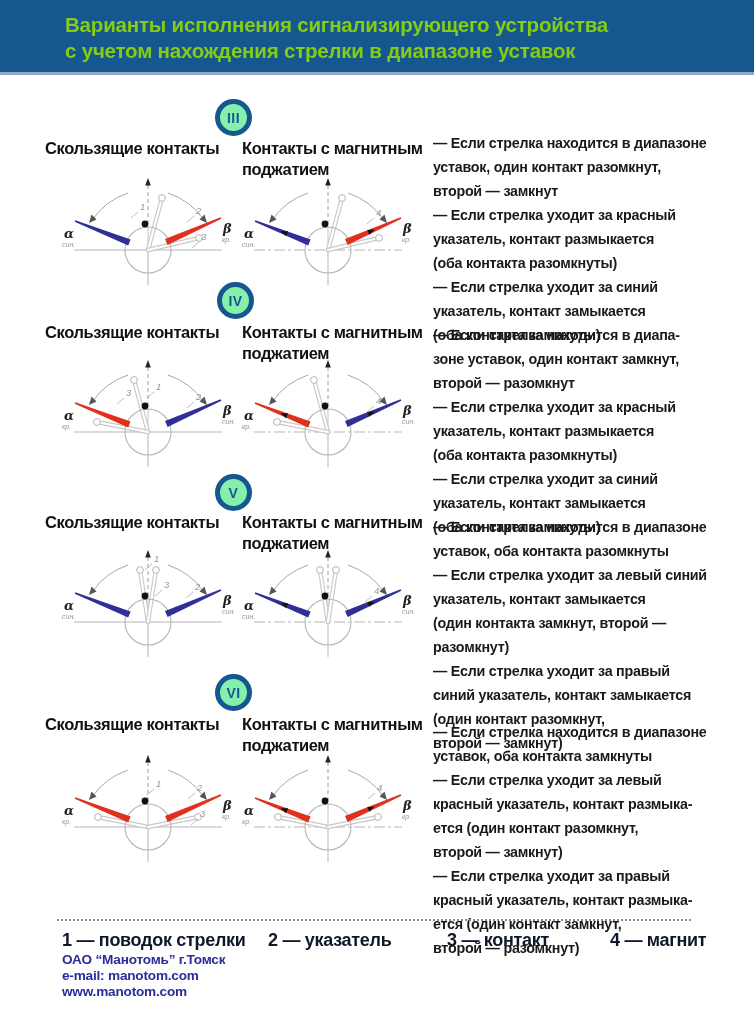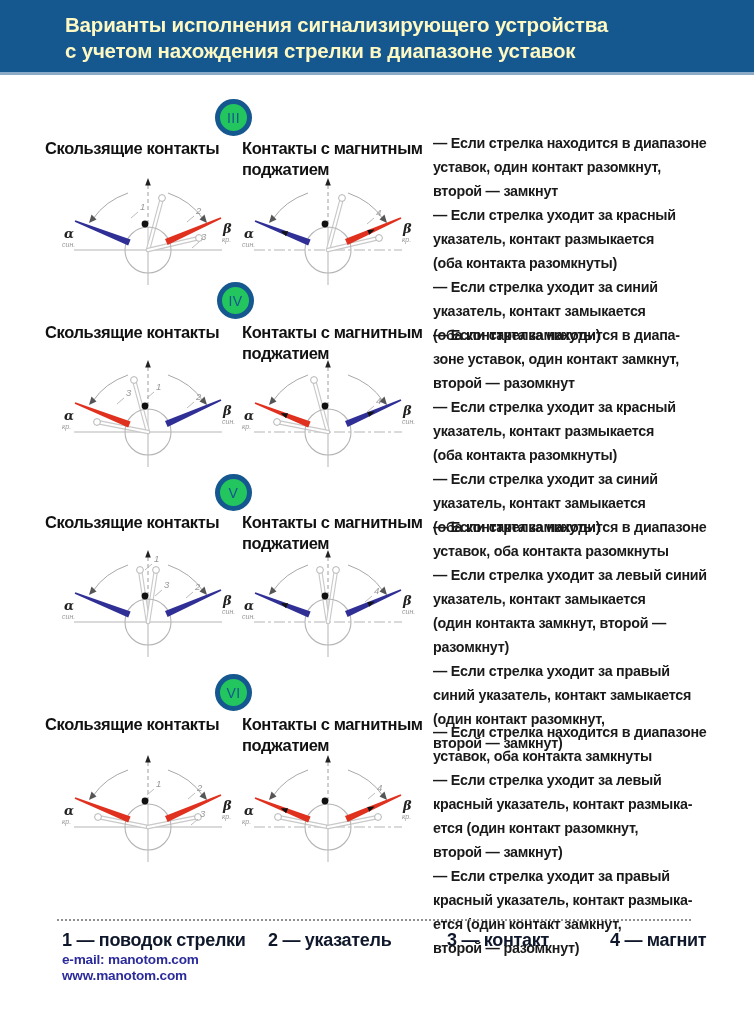--- a/index.html
+++ b/index.html
@@ -7,28 +7,28 @@
     position:relative;width:754px;height:1024px;margin:0 auto;
     background:#ffffff;overflow:hidden;
     font-family:"Liberation Sans",sans-serif;color:#1c1c1c;
   }
   .header{
     position:absolute;left:0;top:0;width:754px;height:75px;
     background:#15578f;border-bottom:3px solid #8aaac8;box-sizing:border-box;
   }
   .header .title{
     position:absolute;left:65px;top:12px;
-    color:#fef9c3;font-weight:bold;font-size:20.5px;line-height:26px;
+    color:#84cc16;font-weight:bold;font-size:20.5px;line-height:26px;
     letter-spacing:-0.2px;white-space:pre-line;
   }
   .badge{
     position:absolute;width:27px;height:27px;border-radius:50%;
-    border:5px solid #15578f;background:#22c55e;color:#15578f;
+    border:5px solid #15578f;background:#86efac;color:#15578f;
     display:flex;align-items:center;justify-content:center;
-    font-weight:normal;font-size:14px;letter-spacing:0.5px;
+    font-weight:bold;font-size:14px;letter-spacing:0.5px;
   }
   .col-head{
     position:absolute;font-weight:bold;font-size:16.5px;line-height:21px;
     letter-spacing:-0.4px;text-align:left;white-space:pre-line;color:#111;
   }
   .col-head.lft{left:45px;width:200px;}
   .col-head.rgt{left:242px;width:182px;}
   .desc{
     position:absolute;left:433px;width:305px;
     font-weight:bold;font-size:14.3px;line-height:24px;
@@ -365,17 +365,18 @@
 ется (один контакт замкнут,
 второй — разомкнут)</div>
 
   <div class="dotline"></div>
   <span class="legend-item" style="left:62px">1 — поводок стрелки</span>
   <span class="legend-item" style="left:268px">2 — указатель</span>
   <span class="legend-item" style="left:447px">3 — контакт</span>
   <span class="legend-item" style="left:610px">4 — магнит</span>
 
   <div class="footer" style="color:#2b2b9b">
+    <div>ОАО “Манотомь” г.Томск</div>
     <div>e-mail: manotom.com</div>
     <div>www.manotom.com</div>
   </div>
 
 </div>
 
 </body></html>

